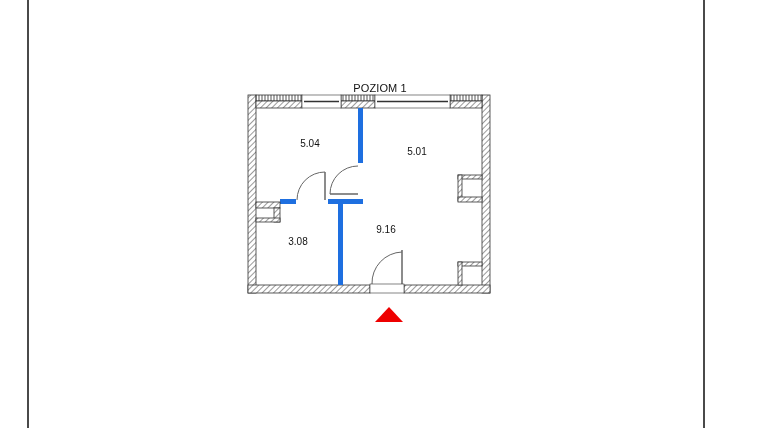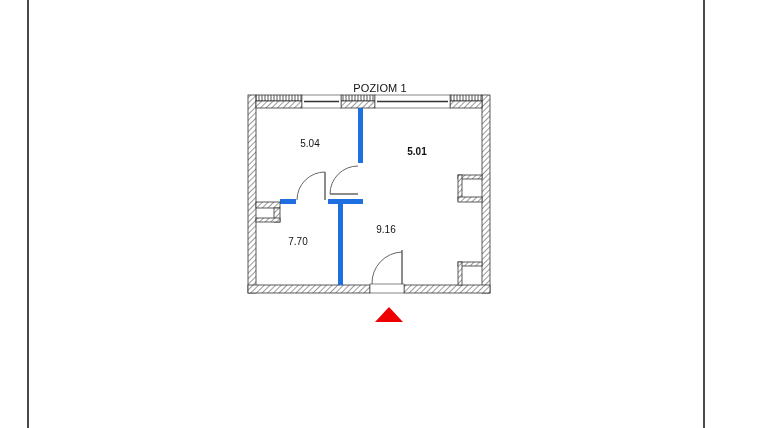--- a/index.html
+++ b/index.html
@@ -90,15 +90,15 @@
     <line x1="402" y1="250" x2="402" y2="284" stroke-width="1.5"></line>
     <path d="M372 284 A31 31 0 0 1 402 252"></path>
     <rect x="370" y="284" width="34" height="9" fill="#fff" stroke="#333" stroke-width="0.6"></rect>
   </g>
 
   <polygon points="389,307 375,322 403,322" fill="#ee0000"></polygon>
 </svg>
 
 <div class="plan-title">POZIOM 1</div>
 <div class="room-label" style="left:290px; top:138px;">5.04</div>
-<div class="room-label" style="left:397px; top:146px;font-weight:bold;">5.01</div>
-<div class="room-label" style="left:278px; top:236px;">7.70</div>
+<div class="room-label" style="left:397px; top:146px;">5.01</div>
+<div class="room-label" style="left:278px; top:236px;">3.08</div>
 <div class="room-label" style="left:366px; top:224px;">9.16</div>
 
 </body></html>

